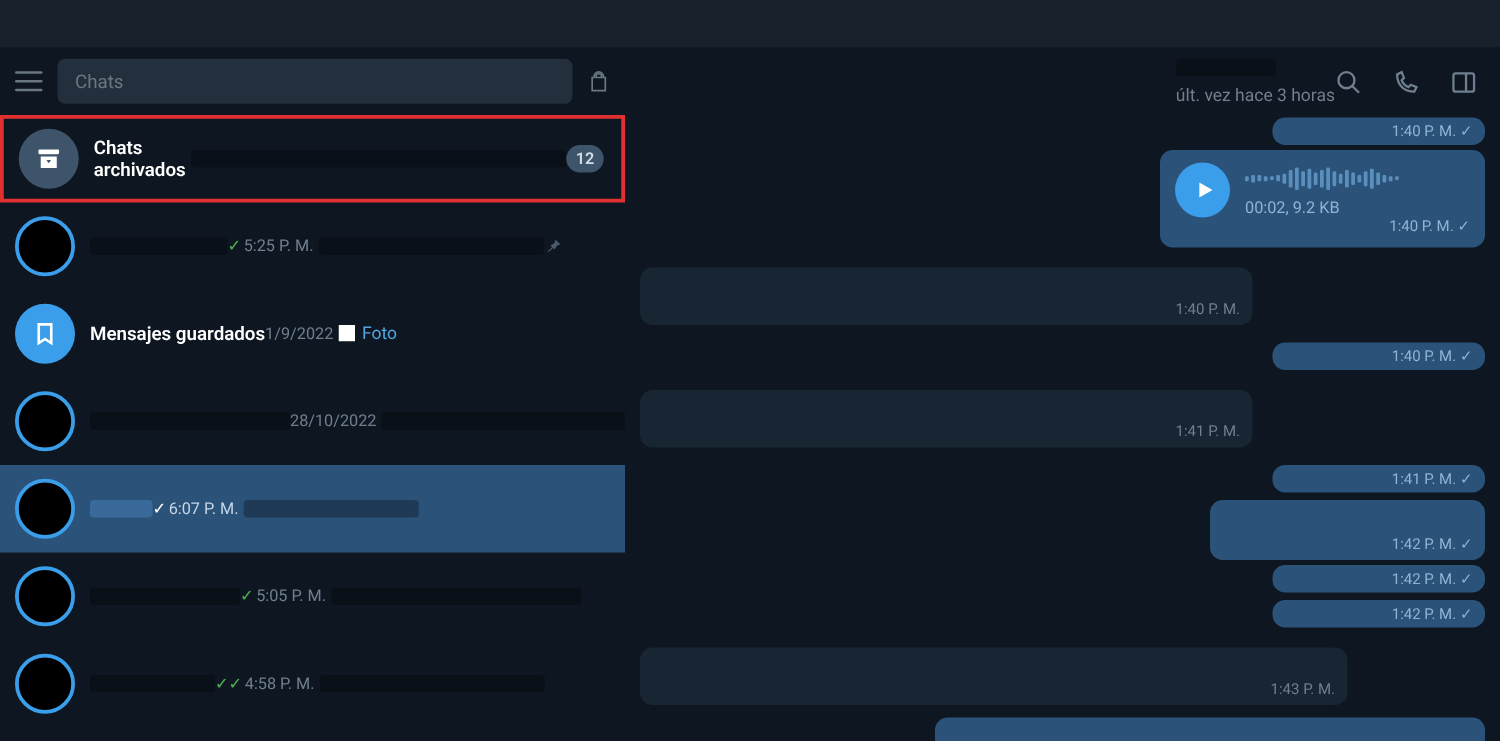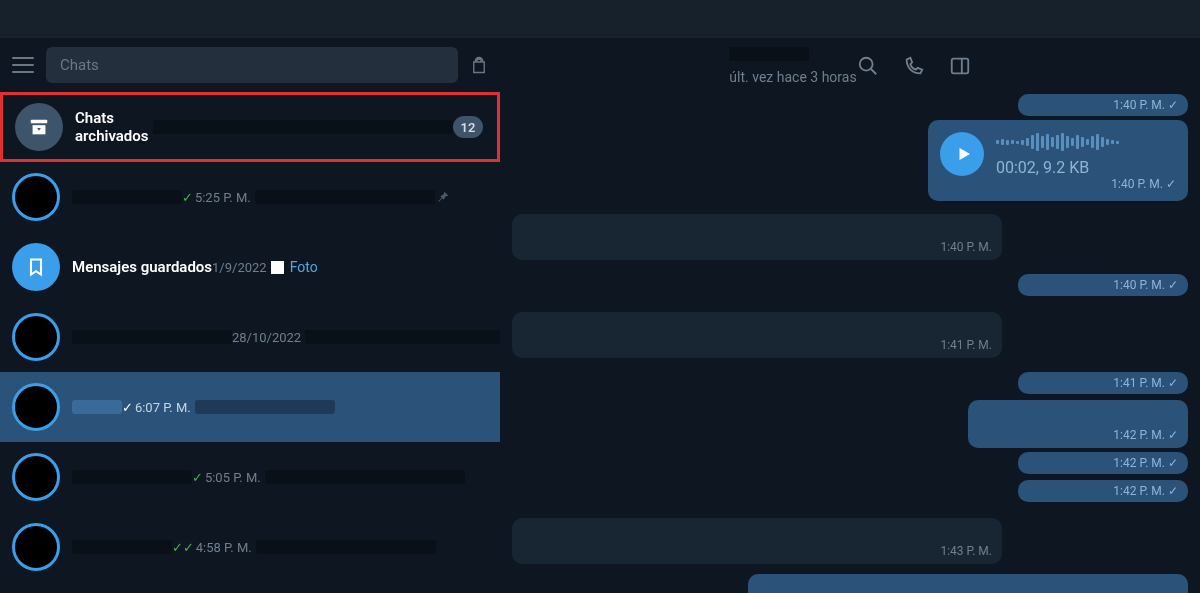--- a/index.html
+++ b/index.html
@@ -182,21 +182,21 @@
     display: flex;
     flex-direction: column;
     background: #0e1621;
     position: relative;
   }
   .chat-header {
     height: 56px;
     display: flex;
     align-items: center;
     padding: 0 18px;
-    justify-content: center;
+    justify-content: flex-end;
   }
   .chat-header-left {
     display: flex;
     flex-direction: column;
     gap: 2px;
   }
   .chat-header-name {
     background: #0a1018;
     height: 14px;
     width: 80px;
@@ -264,21 +264,21 @@
     gap: 2px;
     height: 24px;
   }
   .waveform span {
     width: 3px;
     background: #5a8fbd;
     border-radius: 1px;
   }
   .voice-meta {
     color: #8fb4d6;
-    font-size: 16px;
+    font-size: 13px;
     margin-top: 4px;
   }
 </style>
 </head>
 <body>
 
 <div class="topbar"></div>
 
 <div class="main">
 
@@ -519,21 +519,21 @@
             <span>✓</span>
           </div>
       </div>
       <div class="msg out" style="top:386px; width:170px; padding:4px 10px">
         <div class="msg-time">
             <span>1:42 P. M.</span>
             <span>✓</span>
           </div>
       </div>
 
-      <div class="msg in" style="top:424px; width:490px; height:46px">
+      <div class="msg in" style="top:424px; width:566px; height:46px">
         <div class="msg-time" style="position:absolute;bottom:6px;right:10px">1:43 P. M.</div>
       </div>
 
       <div class="msg out" style="top:480px; width:440px; height:20px; border-radius:10px 10px 0 0"></div>
 
     </div>
   </div>
 </div>
 
 </body></html>

